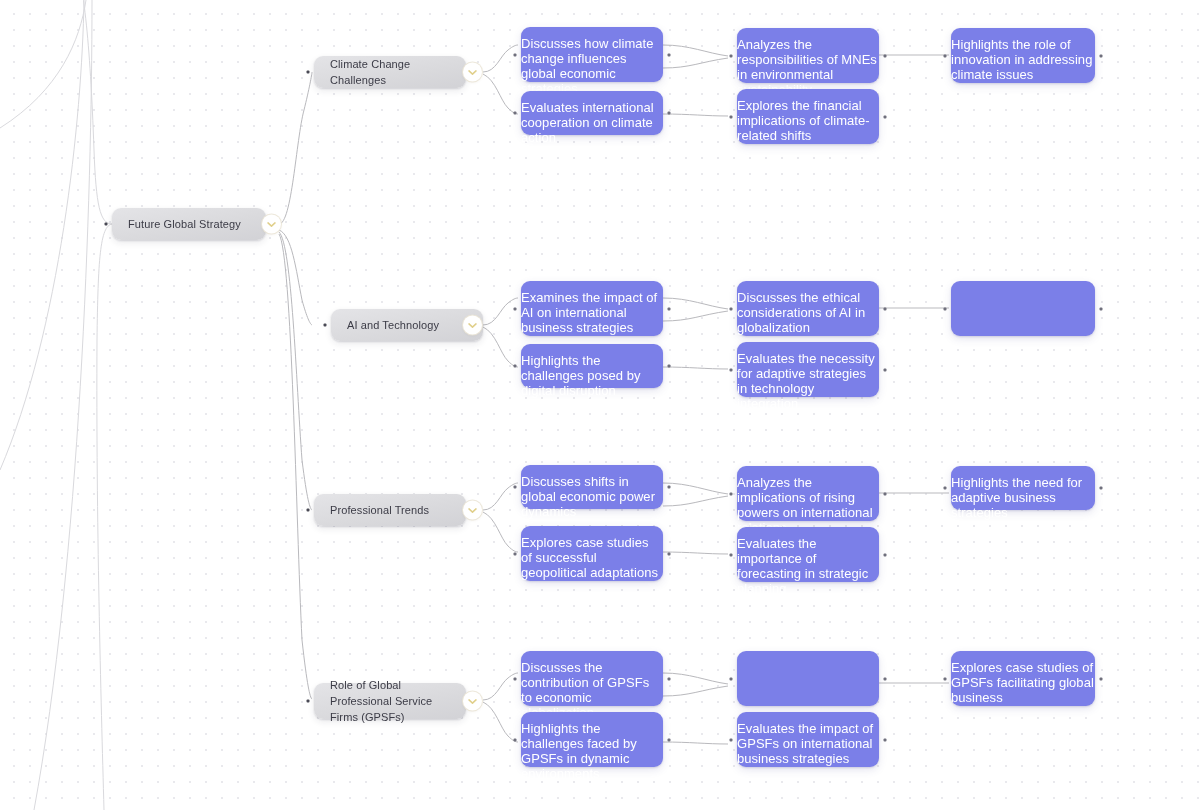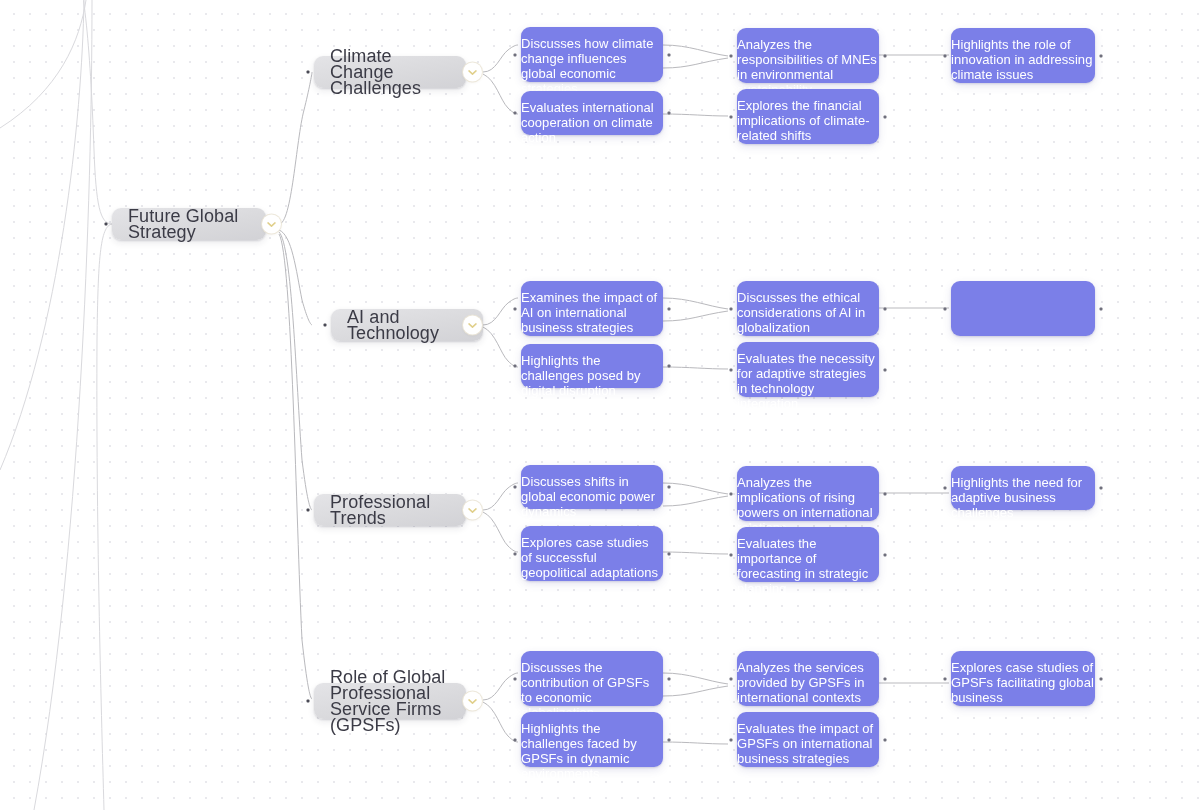--- a/index.html
+++ b/index.html
@@ -46,21 +46,21 @@
     position: absolute;
     border-radius: 9px;
     display: flex;
     align-items: center;
   }
 
   .node-root, .node-branch {
     background: linear-gradient(170deg, #e4e4e7 0%, #dadadd 55%, #d2d2d6 100%);
     box-shadow: 0 1px 2px rgba(30,30,50,.14), 0 3px 7px rgba(30,30,50,.09);
     color: #3b3b46;
-    font-size: 18px;
+    font-size: 11px;
     line-height: 16px;
     letter-spacing: .1px;
     padding: 0 14px 0 16px;
   }
 
   .node-leaf {
     background: #7b7fe8;
     box-shadow: 0 1px 2px rgba(60,60,140,.18), 0 3px 8px rgba(60,60,140,.13);
     color: #ffffff;
     font-size: 13px;
@@ -252,21 +252,21 @@
     <span class="node-label">Discusses shifts in global economic power dynamics</span>
   </div>
   <div class="node node-leaf" style="left:737px; top:466px; width:142px; height:55px;">
     <span class="handle left pale"></span>
     <span class="handle right pale"></span>
     <span class="node-label">Analyzes the implications of rising powers on international relations</span>
   </div>
   <div class="node node-leaf vcenter" style="left:951px; top:466px; width:144px; height:44px;">
     <span class="handle left pale"></span>
     <span class="handle right pale"></span>
-    <span class="node-label">Highlights the need for adaptive business challenges</span>
+    <span class="node-label">Highlights the need for adaptive business strategies</span>
   </div>
 
   <div class="node node-leaf" style="left:521px; top:526px; width:142px; height:55px;">
     <span class="handle left pale"></span>
     <span class="handle right pale"></span>
     <span class="node-label">Explores case studies of successful geopolitical adaptations</span>
   </div>
   <div class="node node-leaf" style="left:737px; top:527px; width:142px; height:55px;">
     <span class="handle left pale"></span>
     <span class="handle right pale"></span>
@@ -284,21 +284,20 @@
   </div>
 
   <div class="node node-leaf" style="left:521px; top:651px; width:142px; height:55px;">
     <span class="handle left pale"></span>
     <span class="handle right pale"></span>
     <span class="node-label">Discusses the contribution of GPSFs to economic globalization</span>
   </div>
   <div class="node node-leaf" style="left:737px; top:651px; width:142px; height:55px;">
     <span class="handle left pale"></span>
     <span class="handle right pale"></span>
-    <span class="node-label">Analyzes the services provided by GPSFs in international contexts</span>
   </div>
   <div class="node node-leaf" style="left:951px; top:651px; width:144px; height:55px;">
     <span class="handle left pale"></span>
     <span class="handle right pale"></span>
     <span class="node-label">Explores case studies of GPSFs facilitating global business</span>
   </div>
 
   <div class="node node-leaf" style="left:521px; top:712px; width:142px; height:55px;">
     <span class="handle left pale"></span>
     <span class="handle right pale"></span>

